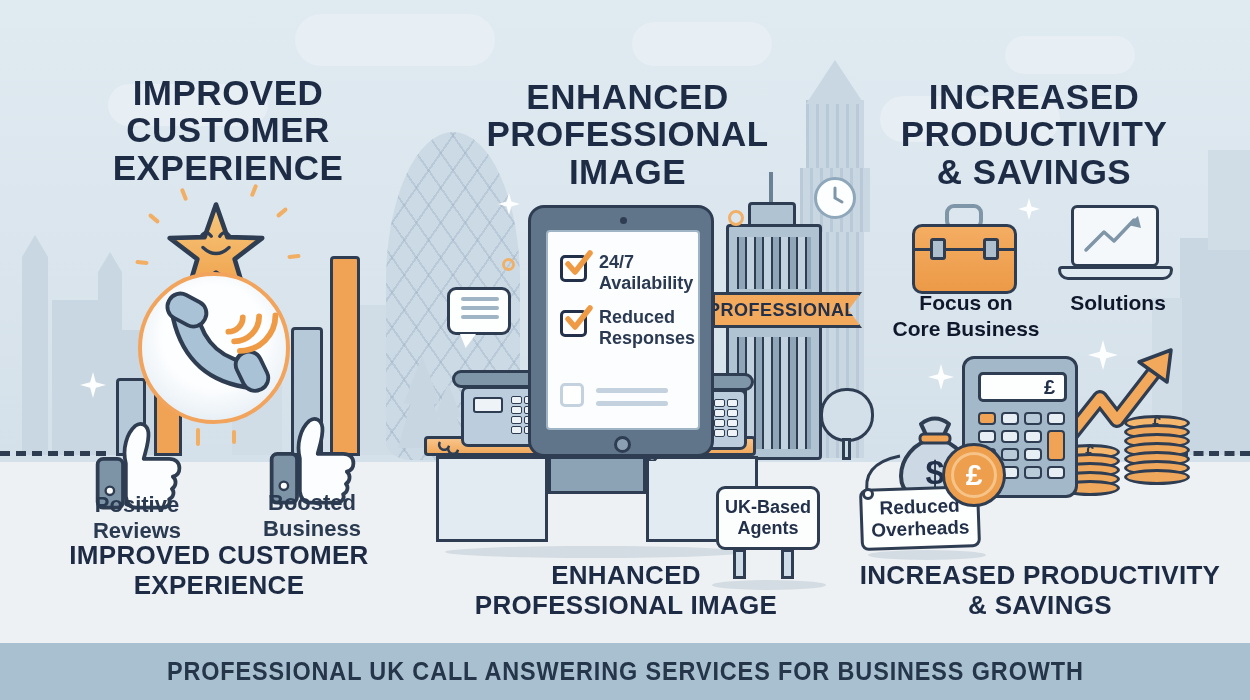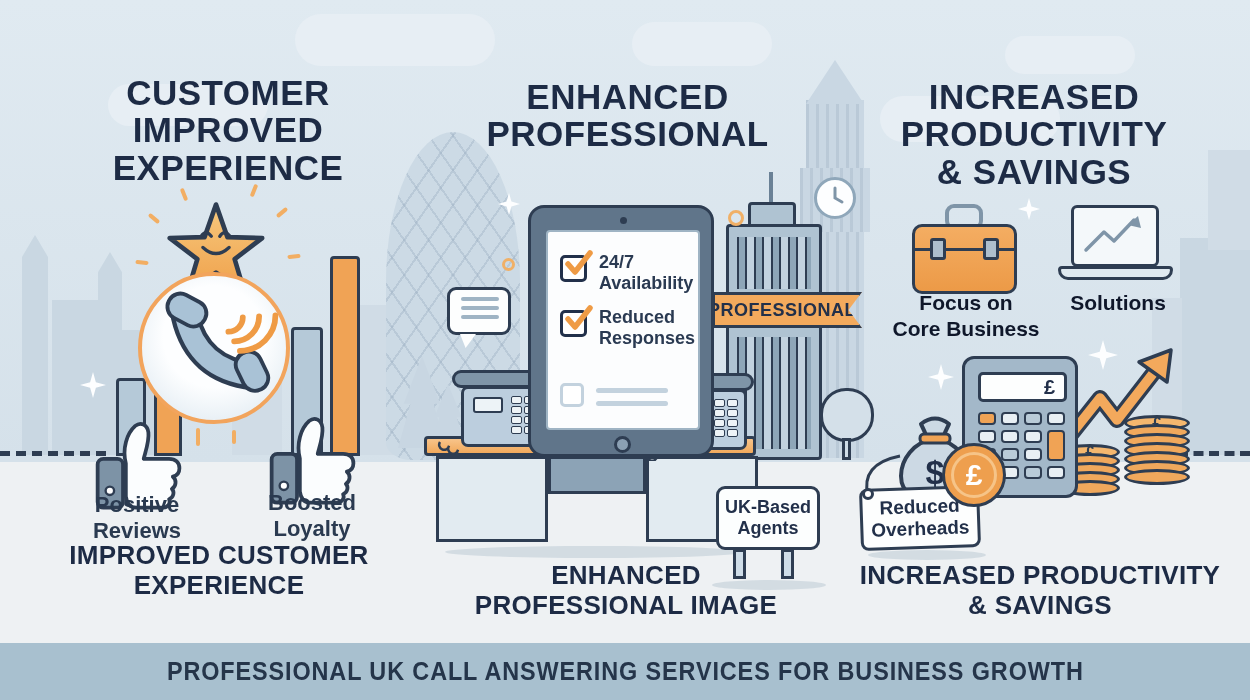--- a/index.html
+++ b/index.html
@@ -176,27 +176,28 @@
   <div class="abs tree-round" style="left:820px;top:388px;width:54px;height:54px"></div>
   <div class="abs" style="left:842px;top:438px;width:9px;height:22px;background:#cfdde8;border:3px solid #2e3d52"></div>
   <div class="abs" style="left:1200px;top:586px;width:54px;height:54px;border-radius:48%;background:#cbd8e3"></div>
   <div class="abs" style="left:1222px;top:634px;width:8px;height:16px;background:#bccbd8"></div>
 
   <div class="abs ground"></div>
   <div class="abs dash" style="left:0;top:451px;width:106px"></div>
   <div class="abs dash" style="left:1178px;top:451px;width:72px"></div>
 
   <div class="abs heading" style="left:48px;top:74px;width:360px">
+    <span class="l">IMPROVED</span>
     <span class="l">CUSTOMER</span>
-    <span class="l">IMPROVED</span>
     <span class="l">EXPERIENCE</span>
   </div>
   <div class="abs heading" style="left:455px;top:78px;width:345px">
     <span class="l">ENHANCED</span>
     <span class="l">PROFESSIONAL</span>
+    <span class="l">IMAGE</span>
   </div>
   <div class="abs heading" style="left:858px;top:78px;width:352px">
     <span class="l">INCREASED</span>
     <span class="l">PRODUCTIVITY</span>
     <span class="l">&amp; SAVINGS</span>
   </div>
 
   <div class="abs ray" style="left:152px;top:212px;transform:rotate(-50deg)"></div>
   <div class="abs ray" style="left:280px;top:206px;transform:rotate(50deg)"></div>
   <div class="abs ray" style="left:140px;top:256px;transform:rotate(-85deg)"></div>
@@ -246,21 +247,21 @@
     <circle cx="19" cy="81" r="4.5" fill="#fff" stroke="#2e3d52" stroke-width="2.5"></circle>
     <path d="M36 52 c-4 -16 1 -32 10 -40 c6 -5 13 -1 14 7 c1 9 -3 20 -5 28 l27 0 c7 0 11 4 11 10 c0 5 -3 8 -7 9 c4 3 4 10 -1 13 c3 3 2 9 -3 11 c2 4 -1 9 -7 9 l-28 0 c-7 0 -10 -5 -11 -12 z" fill="#fbfdfe" stroke="#2e3d52" stroke-width="4" stroke-linejoin="round"></path>
   </svg>
 
   <div class="abs label" style="left:72px;top:492px;width:130px">
     <span class="l">Positive</span>
     <span class="l">Reviews</span>
   </div>
   <div class="abs label" style="left:248px;top:490px;width:128px">
     <span class="l">Boosted</span>
-    <span class="l">Loyalty</span>
+    <span class="l">Business</span>
   </div>
 
   <div class="abs bubble" style="left:447px;top:287px">
     <i></i>
       <i></i>
       <i></i>
   </div>
   <div class="abs bubble-tail" style="left:460px;top:334px"></div>
 
   <div class="abs shadow" style="left:445px;top:546px;width:300px;height:12px"></div>

